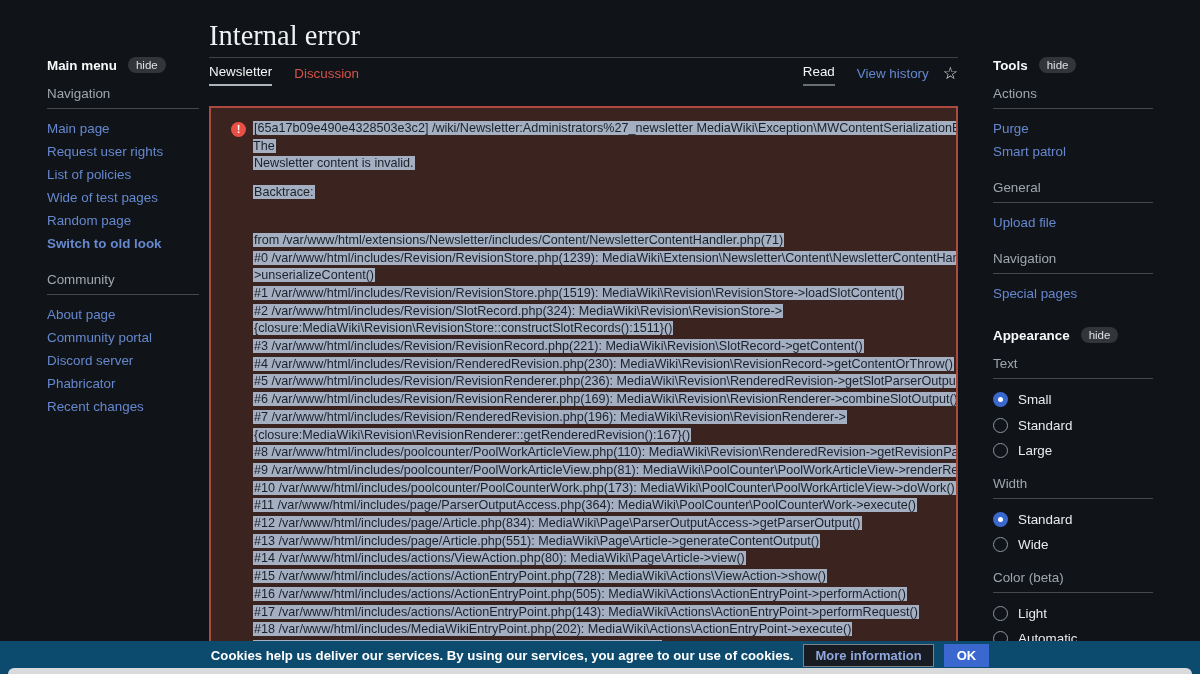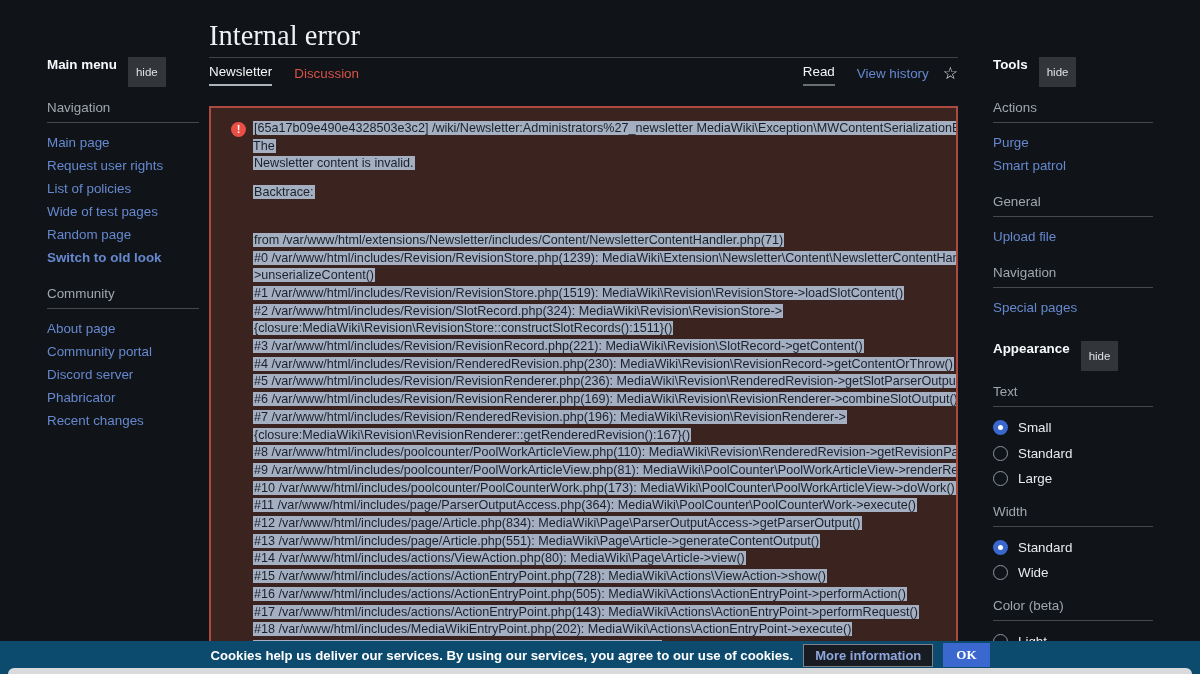--- a/index.html
+++ b/index.html
@@ -6,25 +6,25 @@
   html,body { width:1200px; height:674px; }
   body {
     position:relative; overflow:hidden;
     background:#101418;
     font-family:"Liberation Sans", sans-serif;
     -webkit-font-smoothing:antialiased;
   }
 
   
   .panel { position:absolute; font-size:13.4px; }
-  .panel-title-row { display:flex; gap:11px; margin-bottom:13px; }
+  .panel-title-row { display:flex; align-items:center; gap:11px; margin-bottom:13px; }
   .panel-title { font-weight:bold; color:#f8f9fa; }
   .hide-btn {
     background:#32363b; color:#dce0e4; font-size:11.5px;
-    padding:9px 8px; border-radius:0; cursor:pointer;
+    padding:2px 8px; border-radius:8px; cursor:pointer;
   }
   .side-section { margin-bottom:17px; }
   .side-heading {
     color:#9fa6ad; padding-bottom:7px; margin-bottom:8px;
     border-bottom:1px solid #45494d;
   }
   .side-link { color:#6688cf; line-height:23px; cursor:pointer; white-space:nowrap; }
   .side-link.bold { font-weight:bold; }
 
   #left-sidebar  { left:47px;  top:57px; width:152px; }
@@ -87,21 +87,21 @@
   }
   .cookie-text { color:#fff; font-weight:bold; font-size:13.2px; }
   .more-info-btn {
     background:#181c22; border:1px solid #7d828a; color:#8fa7dd;
     font-weight:bold; font-size:13px; padding:3px 11px; cursor:pointer;
     font-family:"Liberation Sans", sans-serif;
   }
   .ok-btn {
     background:#3a68cf; border:1px solid #3a68cf; color:#fff;
     font-weight:bold; font-size:13px; padding:3px 12px; cursor:pointer;
-    font-family:Liberation Serif, serif;
+    font-family:Liberation Sans, sans-serif;
     text-align:center;
   }
   #bottom-strip {
     position:absolute; left:8px; bottom:0; width:1184px; height:6px;
     background:#d9dadb; border-radius:12px 12px 0 0;
   }
 </style>
 </head>
 <body>
 

